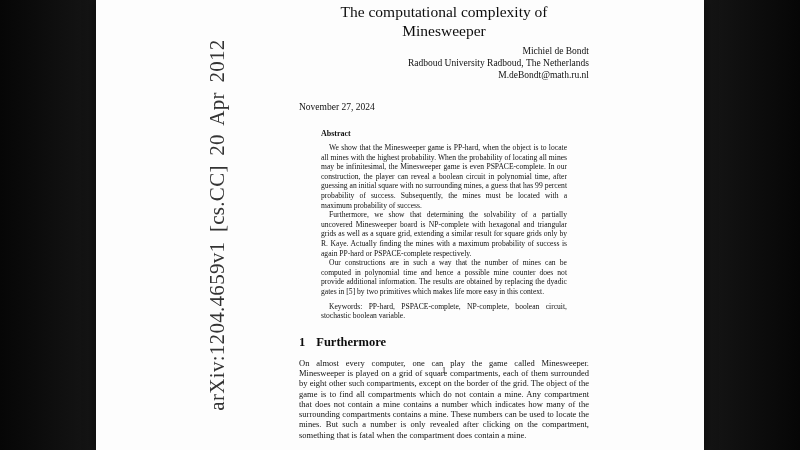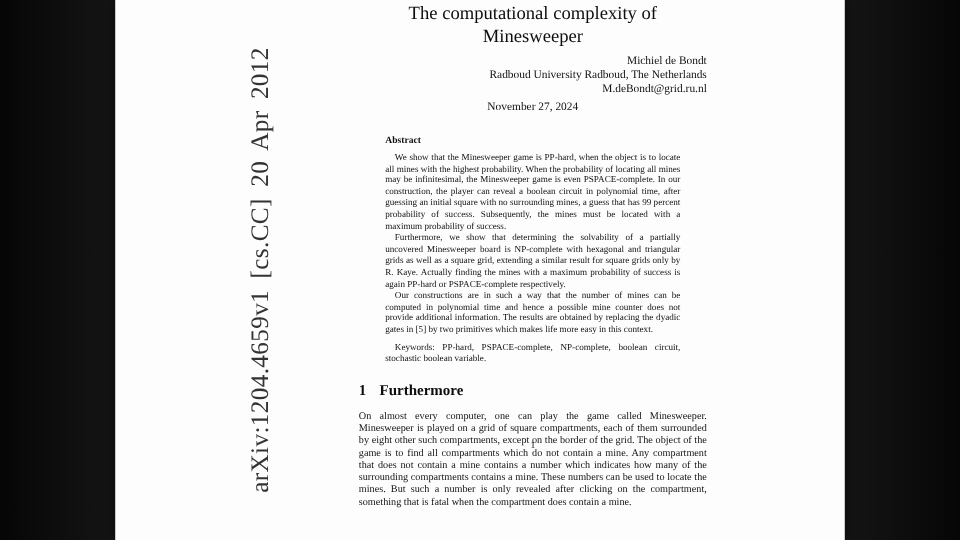--- a/index.html
+++ b/index.html
@@ -56,22 +56,21 @@
     text-align: center;
     color: #0d0d0d;
   }
   .author-block {
     margin-top: 5px;
     text-align: right;
     font-size: 9.5px;
     line-height: 12px;
   }
   .date {
-    margin-top: 3px;
-    text-align: center;
+    margin-top: 20px;
     font-size: 9.5px;
     line-height: 12px;
   }
   .abstract {
     margin: 16px 22px 0 22px;
   }
   .abstract-heading {
     text-align: left;
     font-weight: bold;
     font-size: 8px;
@@ -125,21 +124,21 @@
 
     <div class="arxiv-stamp">arXiv:1204.4659v1 [cs.CC] 20 Apr 2012</div>
 
     <div class="content">
 
       <h1 class="title">The computational complexity of Minesweeper</h1>
 
       <div class="author-block">
         <div>Michiel de Bondt</div>
         <div>Radboud University Radboud, The Netherlands</div>
-        <div>M.deBondt@grid.ru.nl</div>
+        <div>M.deBondt@math.ru.nl</div>
       </div>
 
       <div class="date">November 27, 2024</div>
 
       <div class="abstract">
         <div class="abstract-heading">Abstract</div>
         <p class="abs-p indent">We show that the Minesweeper game is PP-hard, when the object is to locate all mines with the highest probability. When the probability of locating all mines may be infinitesimal, the Minesweeper game is even PSPACE-complete. In our construction, the player can reveal a boolean circuit in polynomial time, after guessing an initial square with no surrounding mines, a guess that has 99 percent probability of success. Subsequently, the mines must be located with a maximum probability of success.</p>
         <p class="abs-p indent">Furthermore, we show that determining the solvability of a partially uncovered Minesweeper board is NP-complete with hexagonal and triangular grids as well as a square grid, extending a similar result for square grids only by R. Kaye. Actually finding the mines with a maximum probability of success is again PP-hard or PSPACE-complete respectively.</p>
         <p class="abs-p indent">Our constructions are in such a way that the number of mines can be computed in polynomial time and hence a possible mine counter does not provide additional information. The results are obtained by replacing the dyadic gates in [5] by two primitives which makes life more easy in this context.</p>
         <p class="abs-p keywords">Keywords: PP-hard, PSPACE-complete, NP-complete, boolean circuit, stochastic boolean variable.</p>

